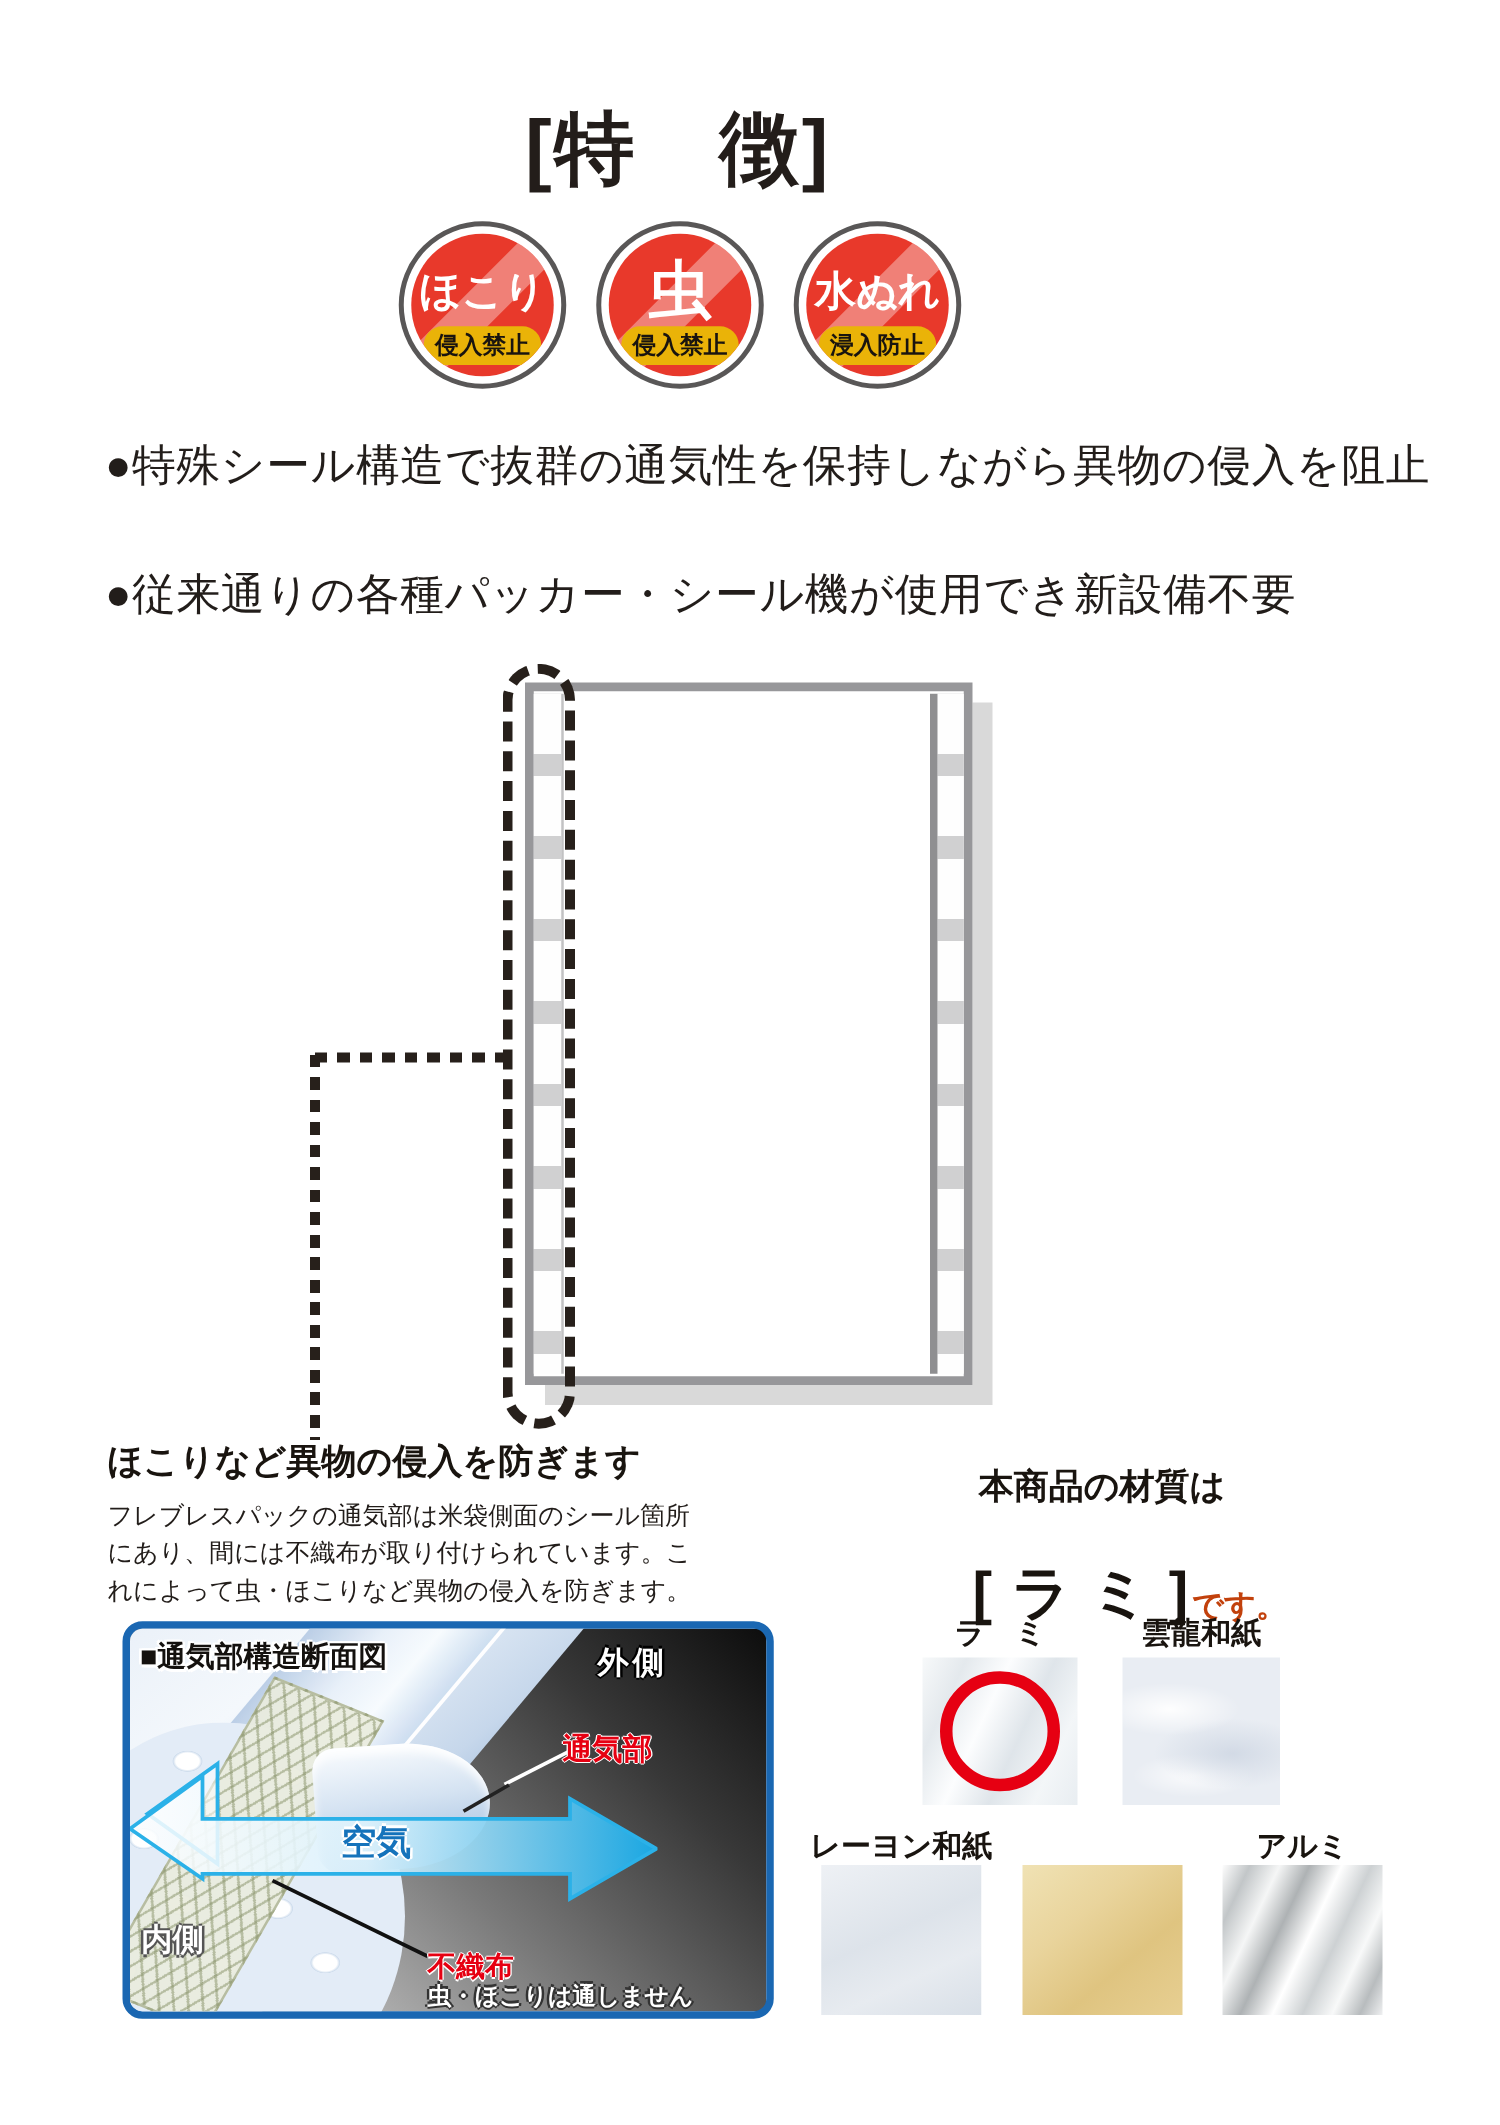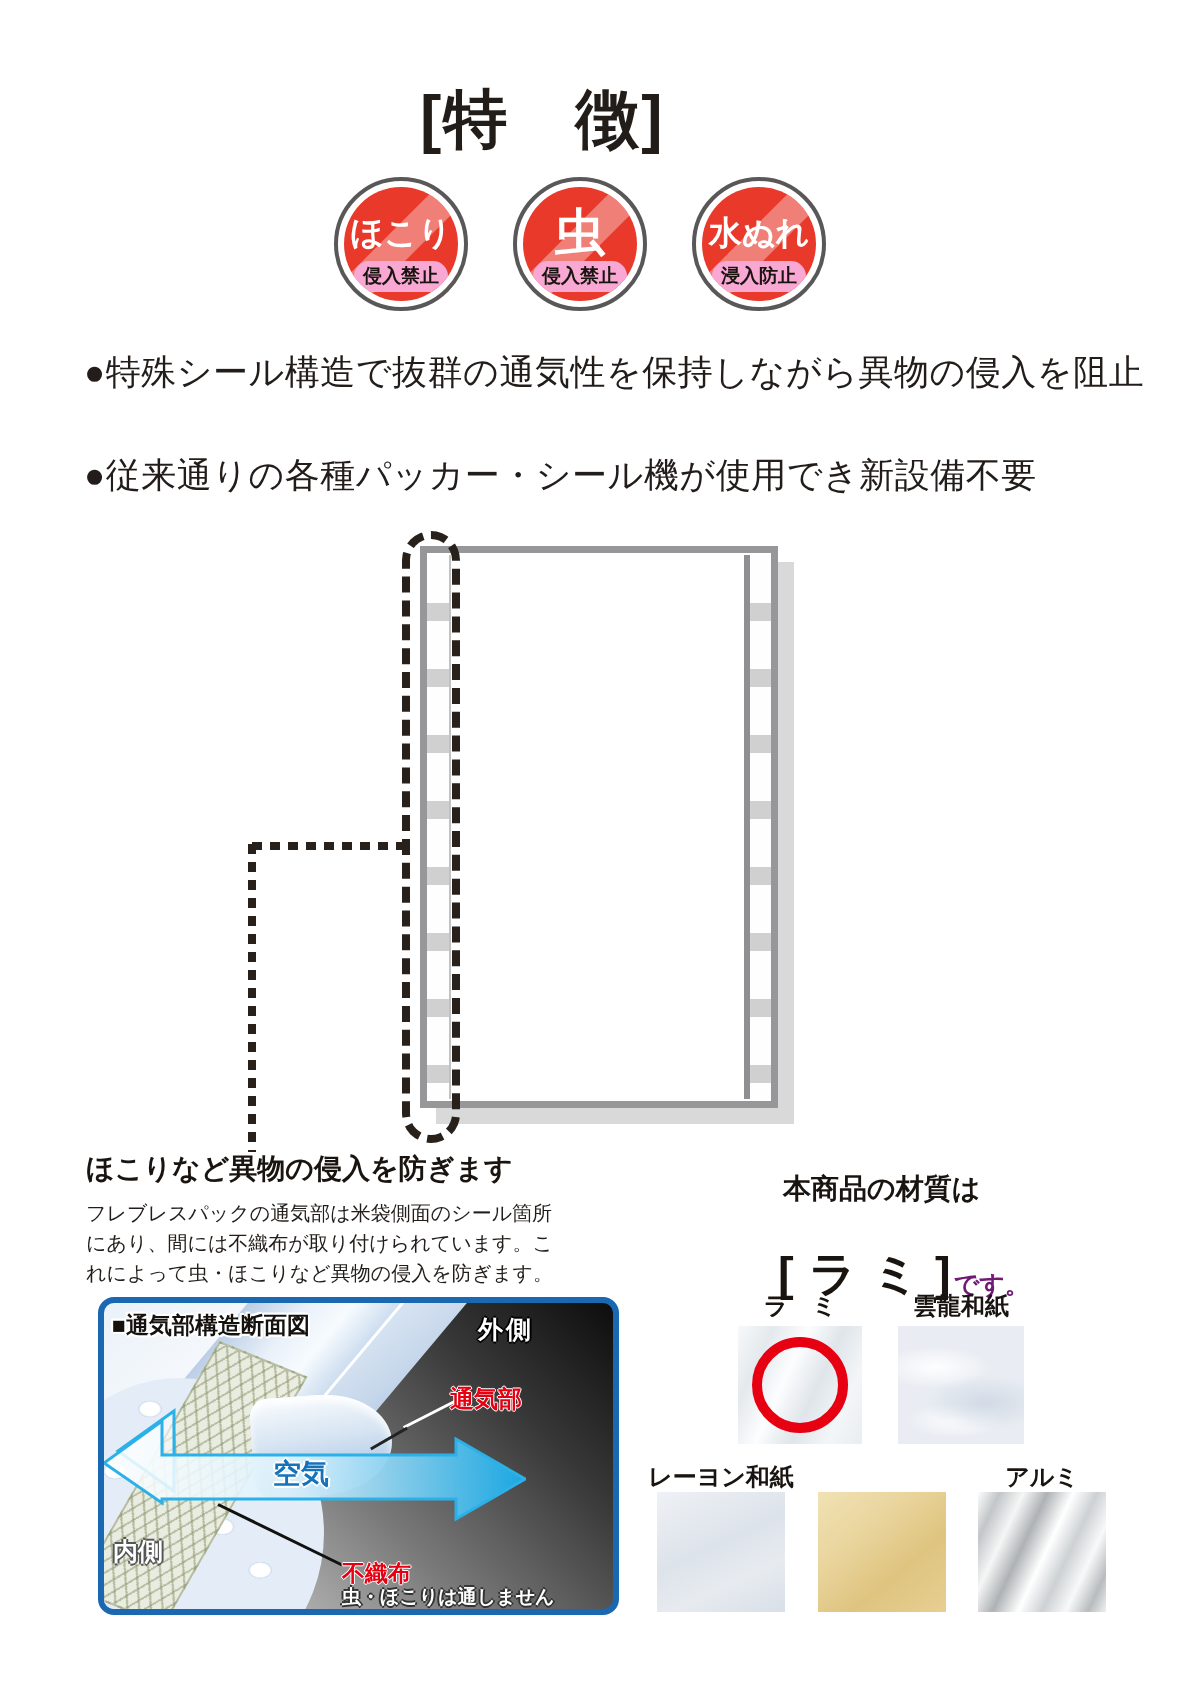--- a/index.html
+++ b/index.html
@@ -3,27 +3,27 @@
 <meta charset="utf-8">
 <style>
   * { margin:0; padding:0; box-sizing:border-box; }
   body { width:1200px; height:1700px; background:#fff; font-family:"Liberation Sans", sans-serif; color:#1f1a17; }
   .page { position:relative; width:1200px; height:1700px; overflow:hidden; background:#fff; }
 
   
   .title { position:absolute; left:420px; top:76px; width:280px; font-size:64px; font-weight:bold; color:#231d1a; white-space:nowrap; letter-spacing:2px; }
 
   
-  .badges { position:absolute; left:334px; top:177px; display:flex; gap:45px; }
+  .badges { position:absolute; left:319px; top:177px; display:flex; gap:24px; }
   .badge { width:134px; height:134px; border-radius:50%; background:#fff; border:4px solid #595757; position:relative; }
   .badge-inner { position:absolute; left:6px; top:6px; right:6px; bottom:6px; border-radius:50%; background:var(--badge_red); overflow:hidden; }
   .badge-stripe { position:absolute; left:50%; top:-20%; width:30px; height:140%; background:rgba(255,255,255,.36); transform:translateX(-50%) rotate(45deg); }
   .badge-main { position:absolute; left:0; right:0; top:24px; text-align:center; color:#fff; font-weight:bold; font-size:33px; font-family:"DejaVu Serif", serif; white-space:nowrap; }
   .badge-main--big { font-size:50px; top:12px; }
-  .badge-pill { position:absolute; left:50%; bottom:9px; transform:translateX(-50%); background:#f9a8d4; color:#19140f; font-size:19px; font-weight:bold; padding:2px 9px 3px; border-radius:15px; white-space:nowrap; }
+  .badge-pill { position:absolute; left:50%; bottom:9px; transform:translateX(-50%); background:#eab308; color:#19140f; font-size:19px; font-weight:bold; padding:2px 9px 3px; border-radius:15px; white-space:nowrap; }
 
   
   .bullet { position:absolute; left:84px; font-size:35px; font-weight:500; color:#221d1a; white-space:nowrap; letter-spacing:0.5px; }
   .bullet.b1 { top:349px; } .bullet.b2 { top:401px; } .bullet.b3 { top:452px; }
 
   
   .dash-h { position:absolute; left:252px; top:842px; width:160px; height:8px;
     background:repeating-linear-gradient(90deg, #27201b 0 10px, transparent 10px 18px); }
   .dash-v { position:absolute; left:248px; top:844px; width:8px; height:308px;
     background:repeating-linear-gradient(180deg, #27201b 0 10px, transparent 10px 18px); }
@@ -88,21 +88,21 @@
     text-shadow:-2px 0 #fff, 2px 0 #fff, 0 -2px #fff, 0 2px #fff; }
   .cs-nonwoven { left:238px; top:255px; font-size:23px; font-weight:bold; color:var(--accent_red); white-space:nowrap;
     text-shadow:-1px 0 #fff, 1px 0 #fff, 0 -1px #fff, 0 1px #fff; }
   .cs-note { left:238px; top:281px; font-size:19px; font-weight:bold; color:#fff; white-space:nowrap;
     text-shadow:-2px 0 #333, 2px 0 #333, 0 -2px #333, 0 2px #333; }
 
   
   .mat-intro { position:absolute; left:783px; top:1170px; font-size:28px; font-weight:bold; color:#19140f; white-space:nowrap; }
   .mat-line { position:absolute; left:778px; top:1243px; display:flex; align-items:flex-end; white-space:nowrap; }
   .mat-big { font-size:47px; font-weight:bold; color:#19140f; letter-spacing:1px; }
-  .mat-suffix { font-size:25px; font-weight:bold; color:#701a75; margin-bottom:5px; margin-left:2px; }
+  .mat-suffix { font-size:25px; font-weight:bold; color:#c2410c; margin-bottom:5px; margin-left:2px; }
   .mat-label { position:absolute; font-size:24px; font-weight:bold; color:#19140f; text-align:center; white-space:nowrap; }
   .swatch { position:absolute; height:118px; }
   .sw-lami { left:738px; top:1326px; width:124px;
     background:linear-gradient(115deg,#f7f9fa 0%,#e4e9ed 20%,#fcfdfe 40%,#dfe5ea 60%,#f3f6f8 80%,#e8edf1 100%); }
   .sw-ring { position:absolute; left:50%; top:50%; width:96px; height:96px; transform:translate(-50%,-50%); border:10px solid var(--accent_red); border-radius:50%; }
   .sw-unryu { left:898px; top:1326px; width:126px; background-color:#e9edf3;
     background-image:radial-gradient(ellipse 80px 30px at 30% 35%, rgba(255,255,255,.95), transparent 70%),
                      radial-gradient(ellipse 90px 40px at 70% 65%, rgba(208,216,228,.9), transparent 70%),
                      radial-gradient(ellipse 70px 25px at 45% 80%, rgba(255,255,255,.8), transparent 70%); }
   .sw-rayon { left:657px; top:1492px; width:128px; height:120px;

